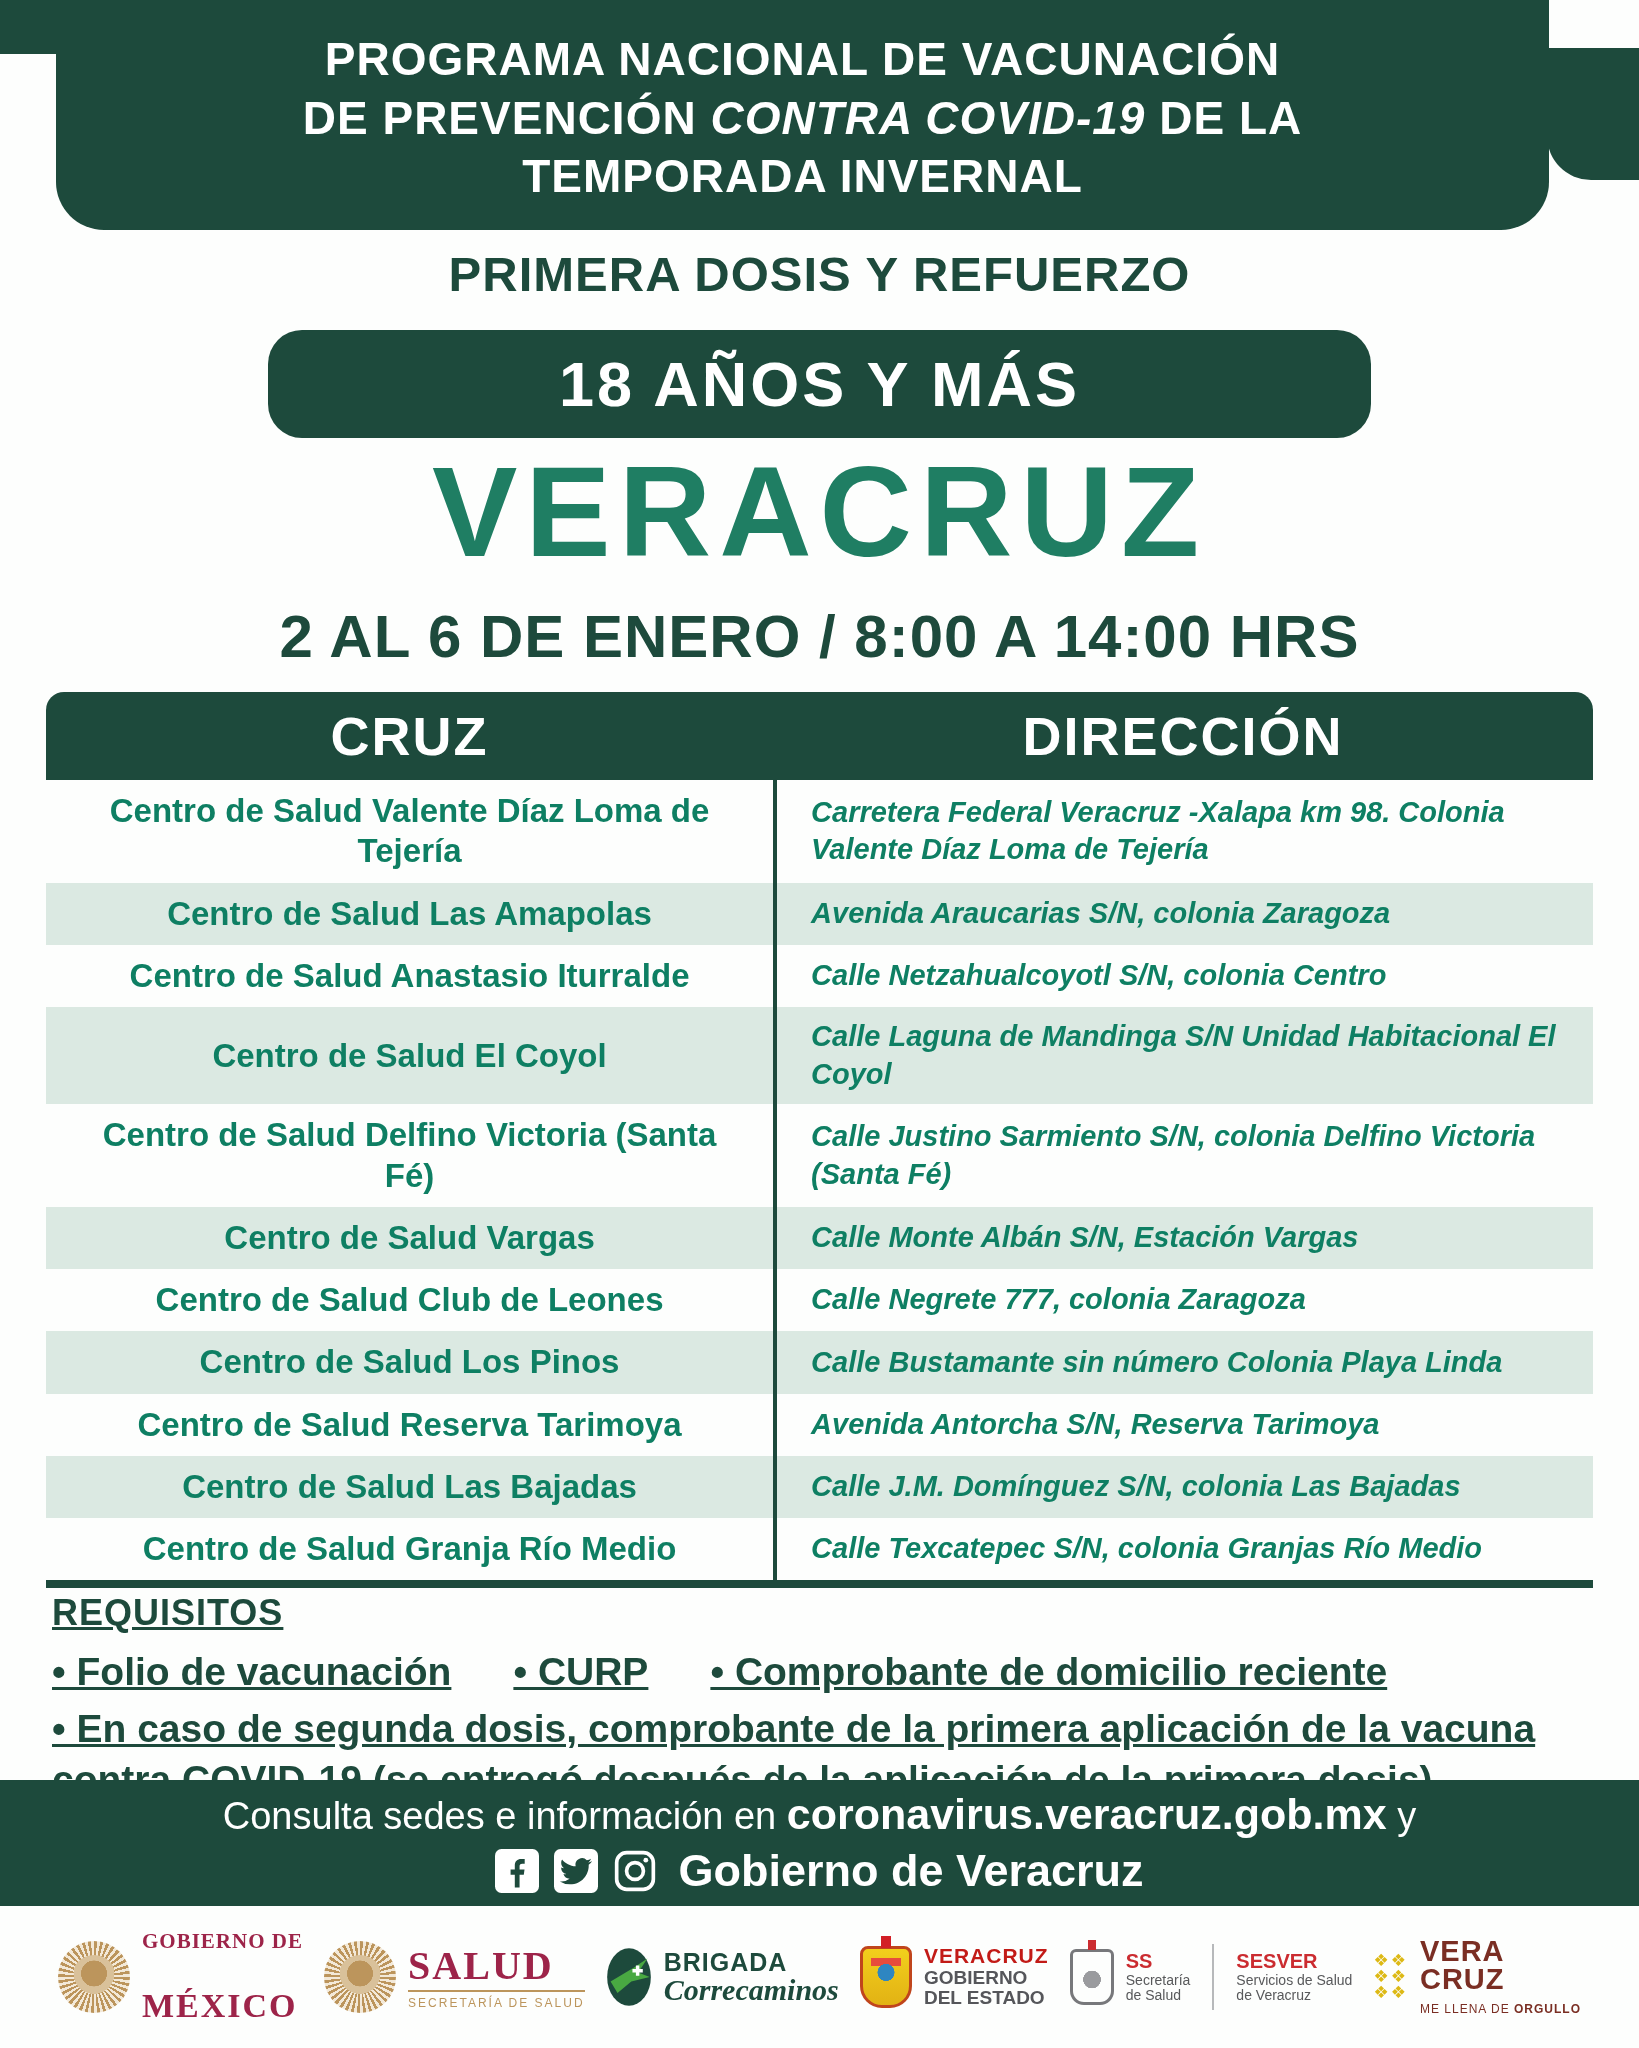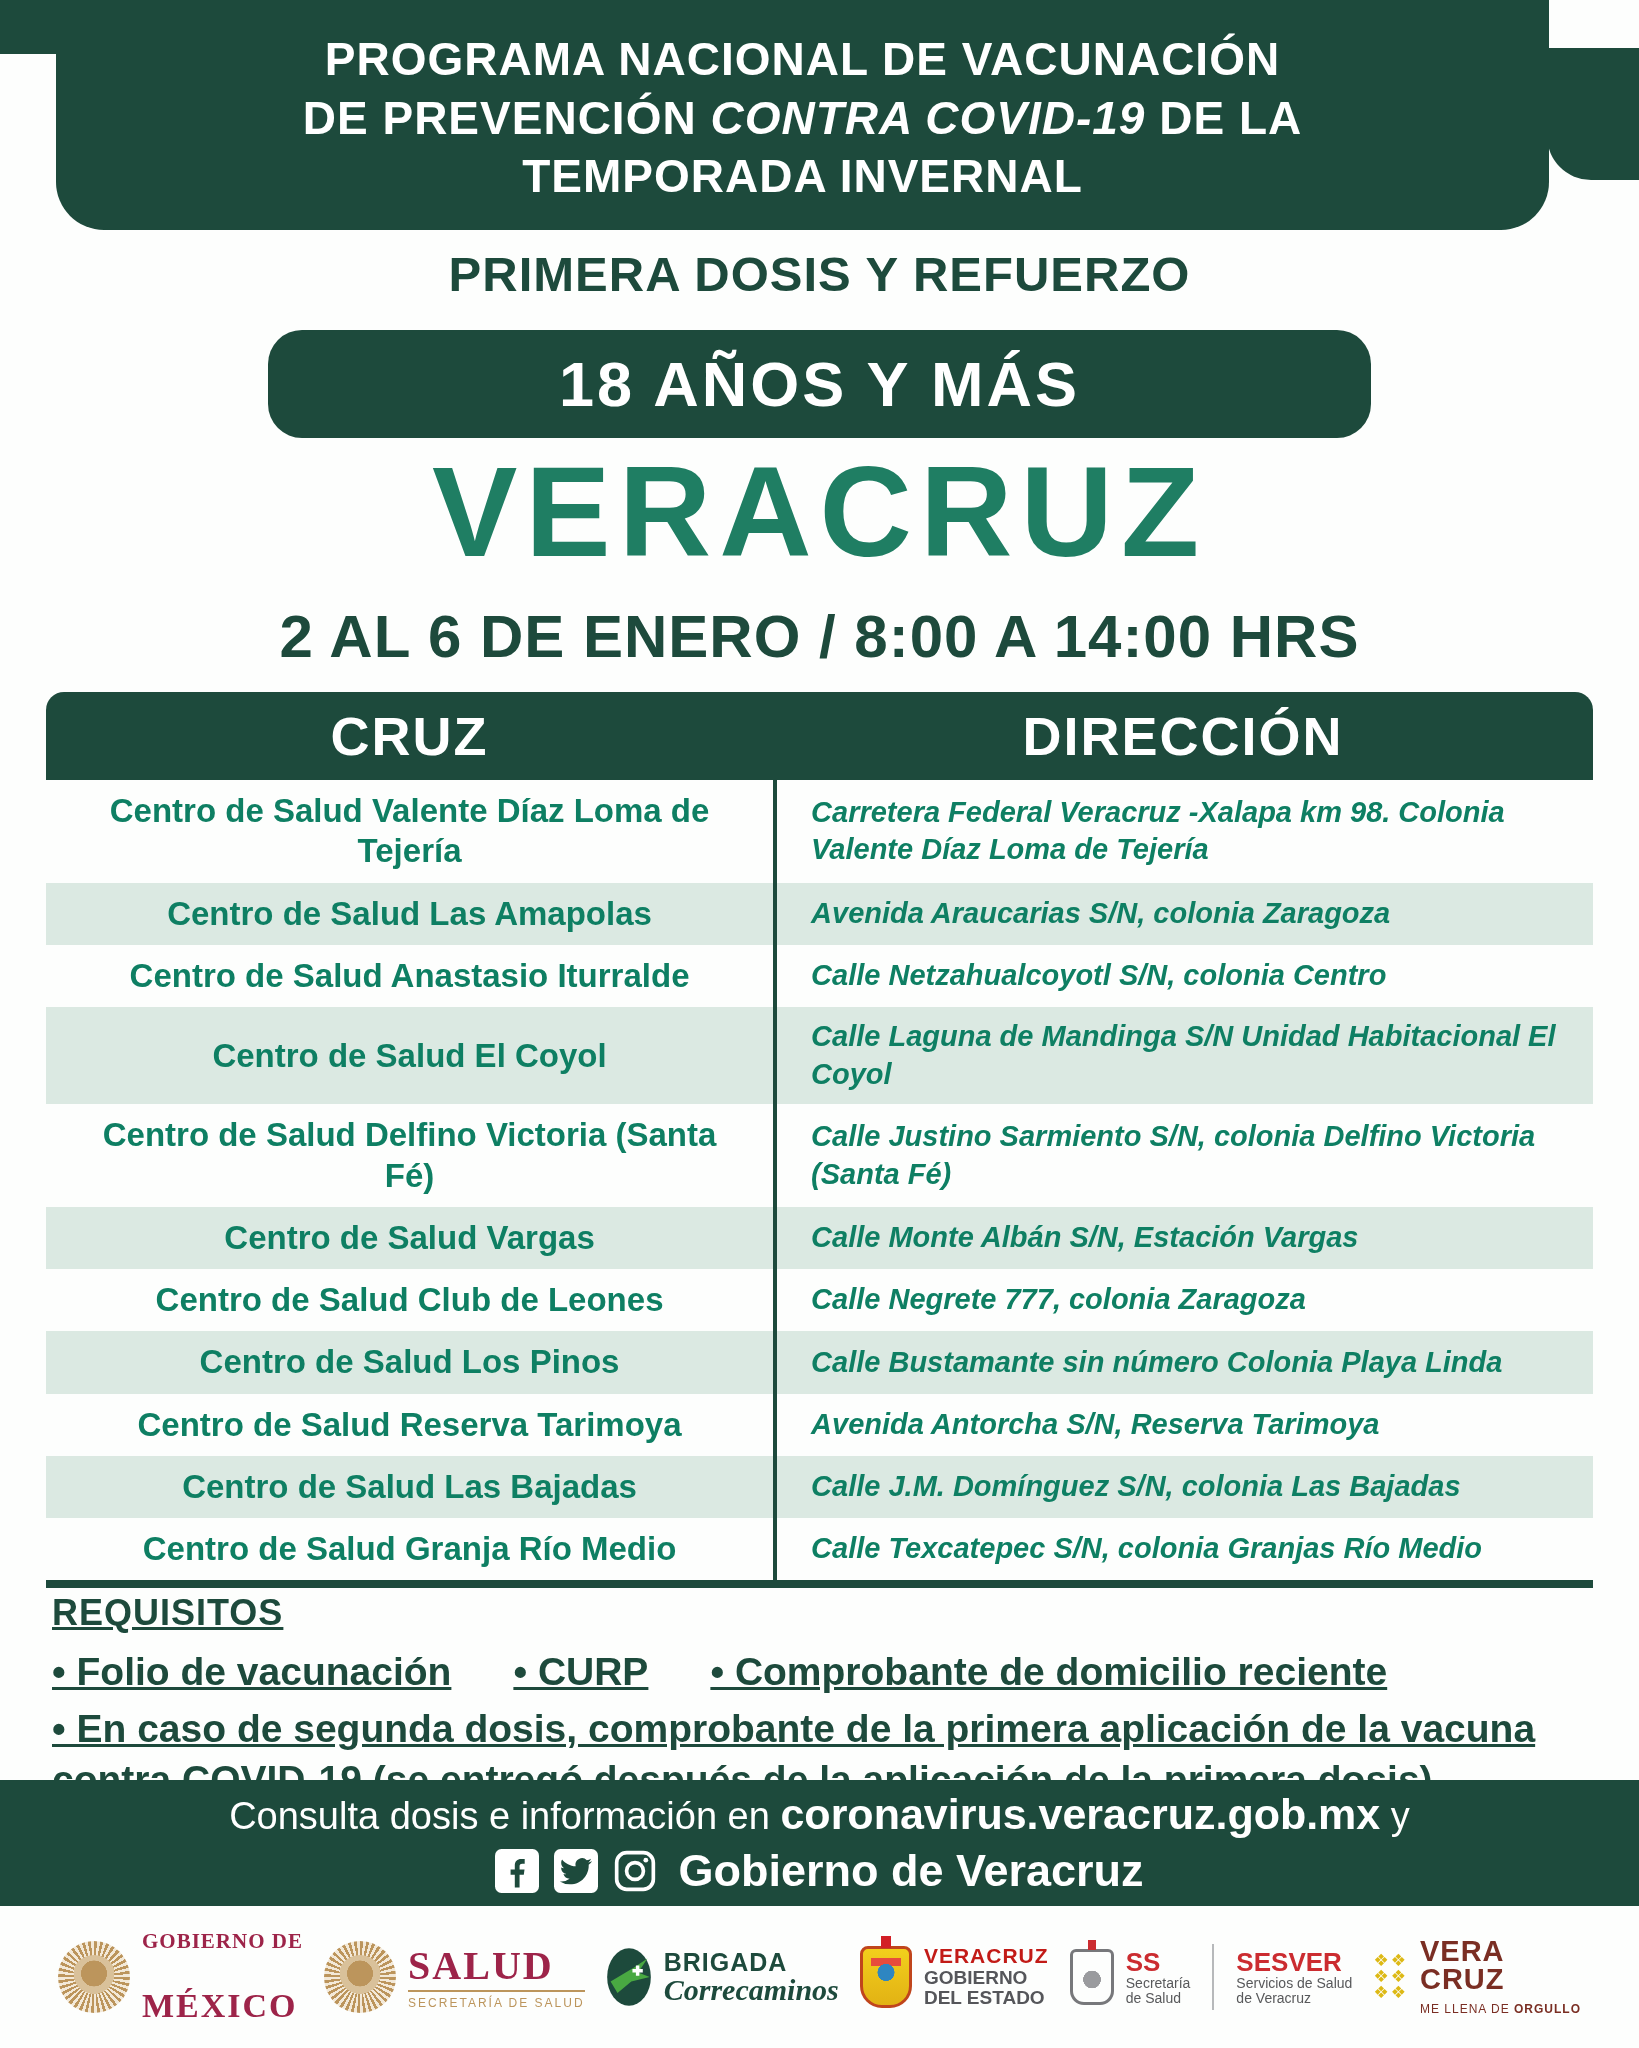--- a/index.html
+++ b/index.html
@@ -99,21 +99,21 @@
   .crest::after{content:"";position:absolute;inset:9px 8px;
     background:radial-gradient(circle at 50% 38%, #2e86c1 0 30%, transparent 31%),linear-gradient(#e74c3c 0 20%, transparent 20%);}
   .ve-text{display:flex;flex-direction:column;line-height:1.08;}
   .ve-l1{font-size:21px;font-weight:800;color:#c21b17;letter-spacing:1px;}
   .ve-l2,.ve-l3{font-size:19px;font-weight:600;color:#55565a;}
 
   .sscrest{width:44px;height:56px;flex:0 0 auto;border:3px solid #77787b;border-radius:6px 6px 14px 14px;position:relative;
     background:radial-gradient(circle at 50% 55%, #9a9b9e 0 26%, transparent 27%);}
   .sscrest::before{content:"";position:absolute;top:-12px;left:50%;transform:translateX(-50%);width:8px;height:10px;background:var(--red);}
   .ss-col{display:flex;flex-direction:column;line-height:1.08;}
-  .ss-big{font-size:26px;font-weight:800;color:var(--red);}
+  .ss-big{font-size:20px;font-weight:800;color:var(--red);}
   .ss-sub{font-size:14px;color:var(--graytxt);}
   .vdiv{width:2px;height:66px;background:#b7b9bb;margin:0 10px;}
 
   .diamonds{color:#ddb915;font-size:17px;line-height:0.95;flex:0 0 auto;}
   .diamonds::before{content:"❖❖\A❖❖\A❖❖";white-space:pre;letter-spacing:2px;}
   .org-text{display:flex;flex-direction:column;}
   .org-l1,.org-l2{font-size:29px;font-weight:800;color:var(--brown);line-height:0.95;letter-spacing:1px;}
   .org-tag{font-size:12px;color:var(--brown);margin-top:8px;letter-spacing:1px;}
   .org-tag b{font-weight:800;}
 </style>
@@ -203,21 +203,21 @@
     <div class="req-items">
       <span>• Folio de vacunación</span>
       <span>• CURP</span>
       <span>• Comprobante de domicilio reciente</span>
     </div>
     <div class="req-para">• En caso de segunda dosis, comprobante de la primera aplicación de la vacuna contra COVID-19 (se entregó después de la aplicación de la primera dosis)</div>
   </section>
 
   <footer class="footer-band">
     <div class="fb-line1">
-      <span>Consulta dosis e información en</span>
+      <span>Consulta sedes e información en</span>
       <span class="fb-url">coronavirus.veracruz.gob.mx</span>
       <span>y</span>
     </div>
     <div class="fb-line2">
       <span class="soc">
         <svg viewBox="0 0 24 24">
             <rect width="24" height="24" rx="3.5" fill="#fff"></rect>
             <path d="M13.4 21v-7h2.3l.4-2.8h-2.7V9.4c0-.8.3-1.4 1.5-1.4h1.3V5.5c-.4-.05-1.2-.1-2-.1-2 0-3.4 1.2-3.4 3.6v2.2H8.5V14h2.3v7z" fill="#1d4a3c"></path>
           </svg>
       </span>

